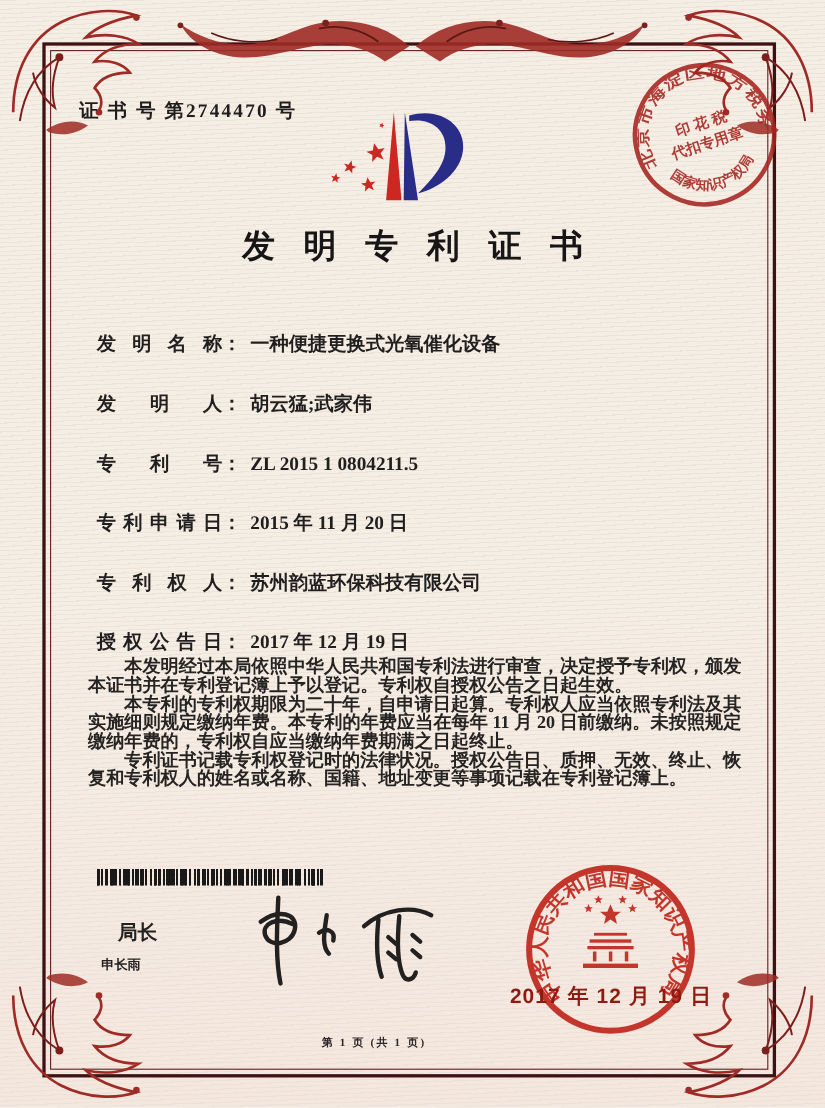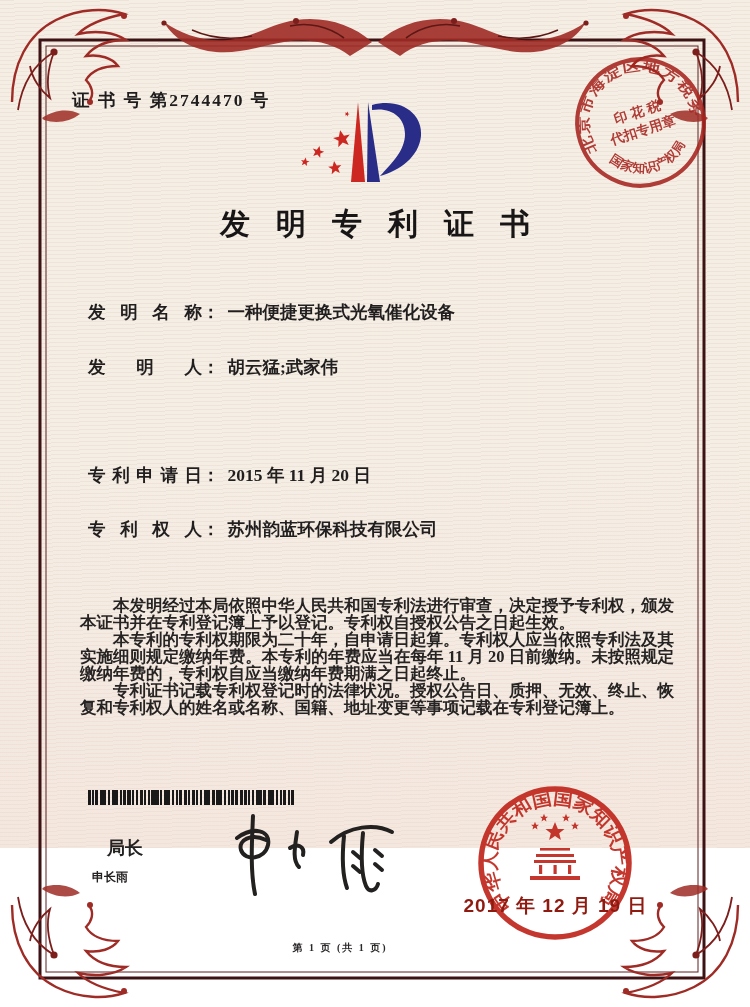--- a/index.html
+++ b/index.html
@@ -1,18 +1,18 @@
 <!DOCTYPE html>
 <html><head>
 <meta charset="utf-8">
 <style>
   html,body{margin:0;padding:0;}
   body{width:750px;height:1007px;overflow:hidden;font-family:"Liberation Serif","DejaVu Serif",serif;}
   .page{
-    position:relative;width:750px;height:848px;
+    position:relative;width:750px;height:1007px;
     background-color:#f5eee5;
     background-image:
       linear-gradient(to bottom, rgba(252,246,240,0) 55%, rgba(241,219,211,.38) 100%),
       repeating-linear-gradient(178deg, rgba(214,185,170,.20) 0 1px, rgba(255,255,255,0) 1px 4px);
   }
   .abs{position:absolute;}
   .certnum{left:72px;top:88px;font-size:17.5px;font-weight:600;letter-spacing:2px;color:#1e1c1c;}
   .title{left:0;top:204px;width:100%;text-align:center;font-size:30px;font-weight:700;
          letter-spacing:26px;padding-left:26px;box-sizing:border-box;color:#171515;}
   .field{left:88px;font-size:17.5px;font-weight:700;color:#201e1e;white-space:nowrap;}
@@ -106,25 +106,31 @@
   </svg>
 
   <div class="abs title">发明专利证书</div>
 
   <div class="abs field" style="top:300px">
     <span class="flabel">发明名称</span><span class="fcolon">：</span><span>一种便捷更换式光氧催化设备</span>
   </div>
   <div class="abs field" style="top:355px">
     <span class="flabel">发明人</span><span class="fcolon">：</span><span>胡云猛;武家伟</span>
   </div>
+  <div class="abs field" style="top:409px">
+    <span class="flabel">专利号</span><span class="fcolon">：</span><span>ZL 2015 1 0804211.5</span>
+  </div>
   <div class="abs field" style="top:463px">
     <span class="flabel">专利申请日</span><span class="fcolon">：</span><span>2015 年 11 月 20 日</span>
   </div>
   <div class="abs field" style="top:517px">
     <span class="flabel">专利权人</span><span class="fcolon">：</span><span>苏州韵蓝环保科技有限公司</span>
+  </div>
+  <div class="abs field" style="top:571px">
+    <span class="flabel">授权公告日</span><span class="fcolon">：</span><span>2017 年 12 月 19 日</span>
   </div>
 
   <div class="abs body">
     <p>本发明经过本局依照中华人民共和国专利法进行审查，决定授予专利权，颁发本证书并在专利登记簿上予以登记。专利权自授权公告之日起生效。</p>
     <p>本专利的专利权期限为二十年，自申请日起算。专利权人应当依照专利法及其实施细则规定缴纳年费。本专利的年费应当在每年 11 月 20 日前缴纳。未按照规定缴纳年费的，专利权自应当缴纳年费期满之日起终止。</p>
     <p>专利证书记载专利权登记时的法律状况。授权公告日、质押、无效、终止、恢复和专利权人的姓名或名称、国籍、地址变更等事项记载在专利登记簿上。</p>
   </div>
 
   <div class="abs barcode"></div>
 

